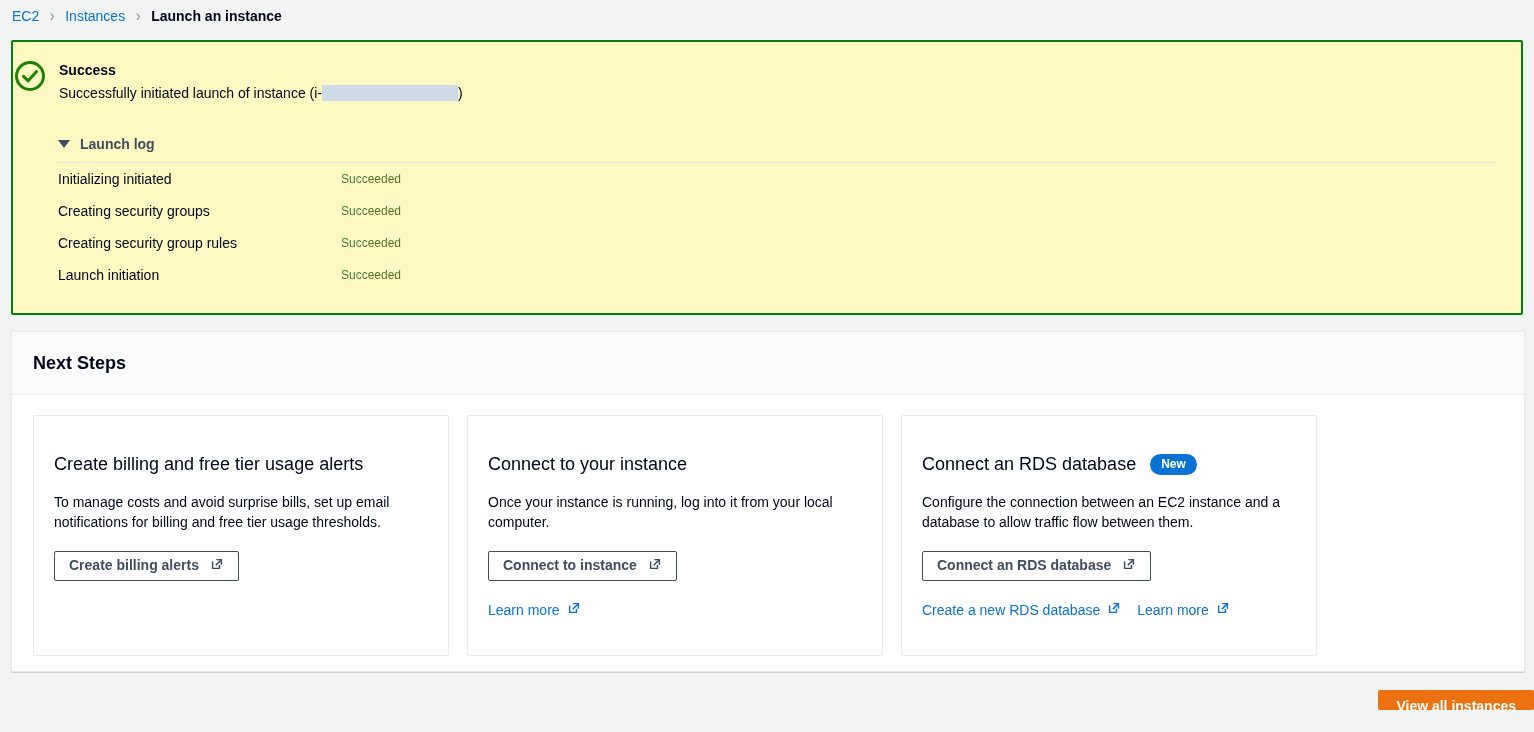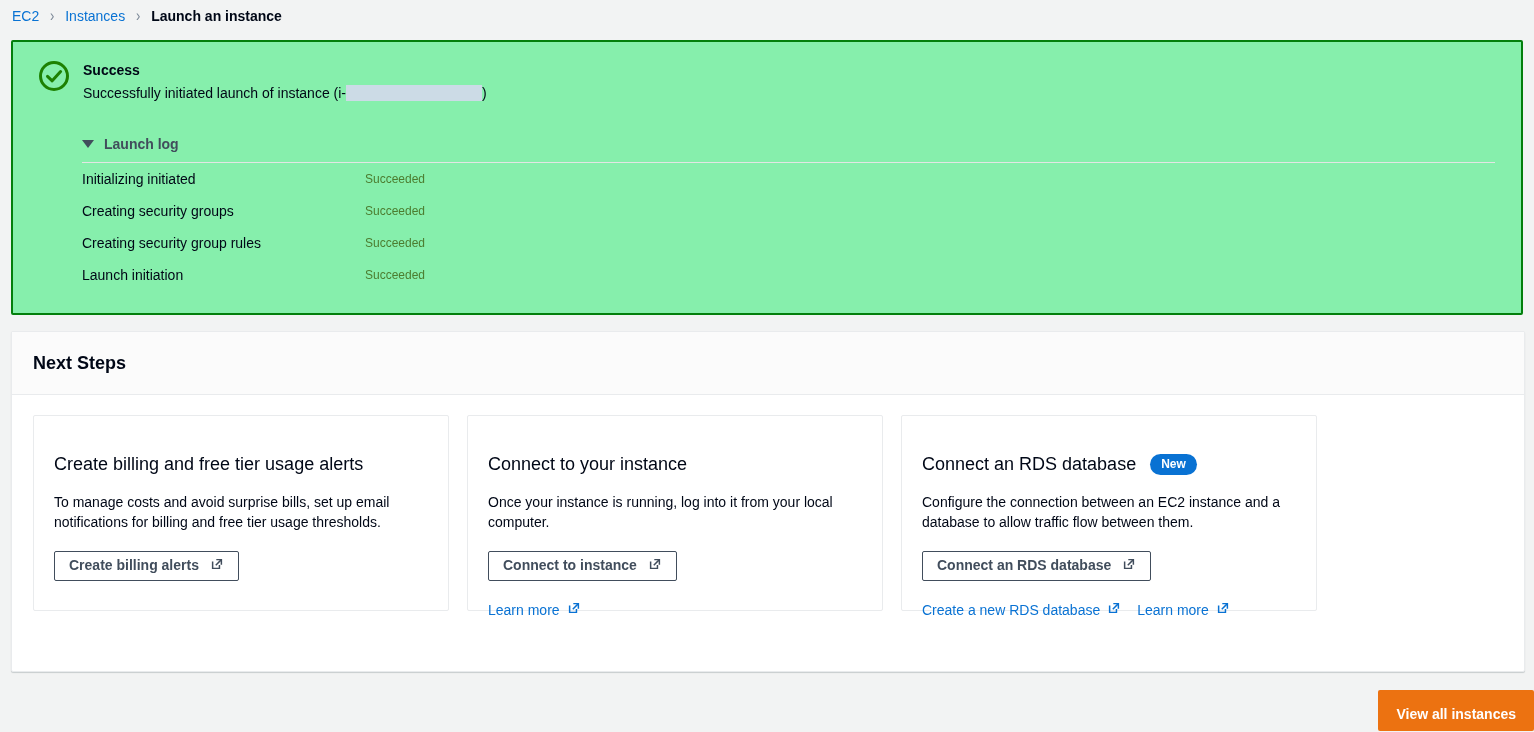--- a/index.html
+++ b/index.html
@@ -44,24 +44,24 @@
     line-height: 20px;
     transform: scaleY(1.25);
   }
 
   
   .alert {
     position: absolute;
     left: 11px; top: 40px;
     width: 1512px;
     min-height: 266px;
-    background: #86efac;
+    background: #fef9c3;
     border: 2px solid #037f0c;
     border-radius: 2px;
-    padding: 16px 18px 22px 24px;
+    padding: 16px 18px 22px 0;
   }
   .alert-head {
     display: flex;
     align-items: flex-start;
   }
   .alert-icon {
     width: 34px; height: 34px;
     flex: 0 0 34px;
     margin-top: 1px;
   }
@@ -158,21 +158,21 @@
     color: #000716;
     line-height: 22px;
   }
   .cards {
     display: flex;
     gap: 18px;
     padding: 20px 21px 0 21px;
   }
   .card {
     width: 416px;
-    height: 196px;
+    height: 241px;
     border: 1px solid #e9ebed;
     border-radius: 2px;
     background: #fff;
     padding: 20px;
     position: relative;
   }
   .card-title-row {
     display: flex;
     align-items: center;
     gap: 14px;
@@ -239,22 +239,22 @@
   .primary-btn {
     position: absolute;
     right: 0px; top: 690px;
     background: #ec7211;
     color: #ffffff;
     border: none;
     border-radius: 2px;
     font-family: "Liberation Sans", sans-serif;
     font-size: 14px;
     font-weight: 700;
-    padding: 8px 18px;
-    height: 41px;
+    padding: 0 18px;
+    height: 20px;
     line-height: 32px;
     cursor: pointer;
     white-space: nowrap;
   }
 </style>
 </head>
 <body>
 
 <nav class="breadcrumb">
   <a class="crumb-link" href="#">EC2</a>

